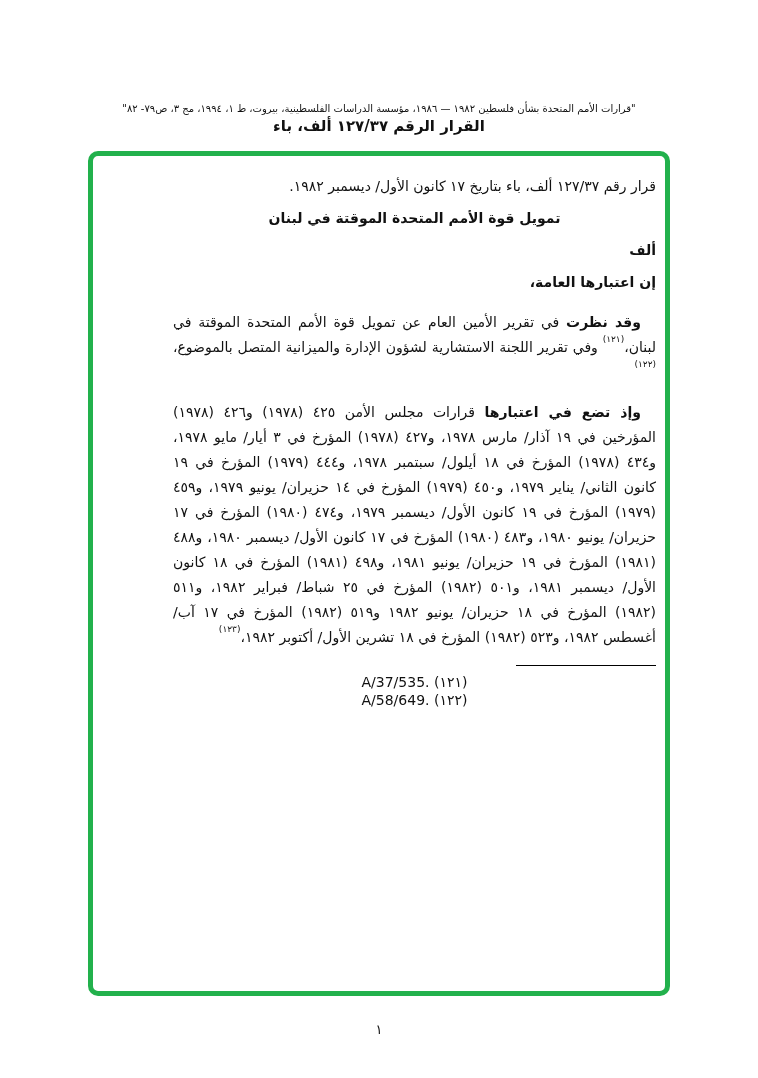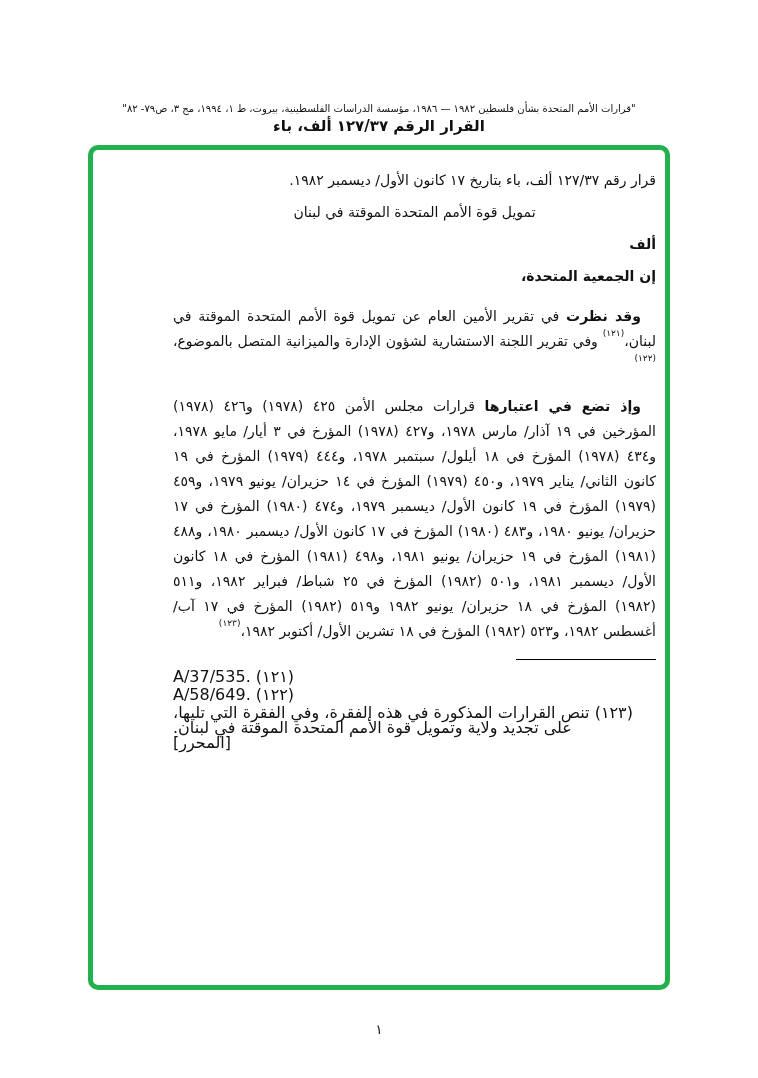--- a/index.html
+++ b/index.html
@@ -31,58 +31,58 @@
     position: absolute;
     top: 103px;
     left: 0;
     right: 0;
     text-align: center;
     font-size: 10px;
     white-space: nowrap;
   }
   .green-box {
     position: absolute;
-    top: 145px;
+    top: 151px;
     left: 88px;
     width: 582px;
     height: 845px;
     box-sizing: border-box;
     border: 5px solid #22b14c;
     border-radius: 10px;
     padding: 18px 9px 0 80px;
     overflow: hidden;
   }
   .green-box p {
     margin: 0;
     font-size: 14px;
     line-height: 25px;
     text-align: justify;
   }
   .res-title   { margin: 0 0 7px 0; }
-  .res-subject { text-align: center !important; font-weight: normal; margin: 7px 0 !important; }
+  .res-subject { text-align: center !important; font-weight: bold; margin: 7px 0 !important; }
   .res-section { text-align: center; font-weight: bold; margin: 7px 0 !important; }
   .res-opening { font-weight: bold; margin: 7px 0 2px 0 !important; }
   .para        { margin: 15px 0 !important; text-indent: 15px; }
   .para .lead  { font-weight: bold; }
   sup.fn-ref {
     font-size: 9px;
     line-height: 0;
     position: relative;
     top: -4px;
   }
   .fn-rule {
     width: 140px;
     height: 1px;
     background: #000000;
     margin: 12px 0 9px 0;
   }
   .footnotes {
-    font-size: 16px;
+    font-size: 14px;
     line-height: 15px;
-    text-align: left;
+    text-align: center;
   }
   .footnote {
     padding-right: 22px;
     text-indent: -22px;
     margin-bottom: 3px;
   }
   .page-number {
     position: absolute;
     top: 1022px;
     left: 0;
@@ -101,32 +101,31 @@
   <div class="citation">"قرارات الأمم المتحدة بشأن فلسطين ١٩٨٢ — ١٩٨٦، مؤسسة الدراسات الفلسطينية، بيروت، ط ١، ١٩٩٤، مج ٣، ص٧٩- ٨٢"</div>
 
   <div class="green-box">
 
     <p class="res-title">قرار رقم ١٢٧/٣٧ ألف، باء بتاريخ ١٧ كانون الأول/ ديسمبر ١٩٨٢.</p>
 
     <p class="res-subject">تمويل قوة الأمم المتحدة الموقتة في لبنان</p>
 
     <p class="res-section">ألف</p>
 
-    <p class="res-opening">إن الجمعية المتحدة،</p>
+    <p class="res-opening">إن اعتبارها العامة،</p>
 
     <p class="para"><strong class="lead">وقد نظرت</strong><span> في تقرير الأمين العام عن تمويل قوة الأمم المتحدة الموقتة في لبنان،</span><sup class="fn-ref">(١٢١)</sup><span> وفي تقرير اللجنة الاستشارية لشؤون الإدارة والميزانية المتصل بالموضوع،</span><sup class="fn-ref">(١٢٢)</sup></p>
 
     <p class="para"><strong class="lead">وإذ تضع في اعتبارها</strong><span> قرارات مجلس الأمن ٤٢٥ (١٩٧٨) و٤٢٦ (١٩٧٨) المؤرخين في ١٩ آذار/ مارس ١٩٧٨، و٤٢٧ (١٩٧٨) المؤرخ في ٣ أيار/ مايو ١٩٧٨، و٤٣٤ (١٩٧٨) المؤرخ في ١٨ أيلول/ سبتمبر ١٩٧٨، و٤٤٤ (١٩٧٩) المؤرخ في ١٩ كانون الثاني/ يناير ١٩٧٩، و٤٥٠ (١٩٧٩) المؤرخ في ١٤ حزيران/ يونيو ١٩٧٩، و٤٥٩ (١٩٧٩) المؤرخ في ١٩ كانون الأول/ ديسمبر ١٩٧٩، و٤٧٤ (١٩٨٠) المؤرخ في ١٧ حزيران/ يونيو ١٩٨٠، و٤٨٣ (١٩٨٠) المؤرخ في ١٧ كانون الأول/ ديسمبر ١٩٨٠، و٤٨٨ (١٩٨١) المؤرخ في ١٩ حزيران/ يونيو ١٩٨١، و٤٩٨ (١٩٨١) المؤرخ في ١٨ كانون الأول/ ديسمبر ١٩٨١، و٥٠١ (١٩٨٢) المؤرخ في ٢٥ شباط/ فبراير ١٩٨٢، و٥١١ (١٩٨٢) المؤرخ في ١٨ حزيران/ يونيو ١٩٨٢ و٥١٩ (١٩٨٢) المؤرخ في ١٧ آب/ أغسطس ١٩٨٢، و٥٢٣ (١٩٨٢) المؤرخ في ١٨ تشرين الأول/ أكتوبر ١٩٨٢،</span><sup class="fn-ref">(١٢٣)</sup></p>
 
 
     <div class="fn-rule"></div>
 
     <div class="footnotes">
       <div class="footnote"><span>(١٢١)</span> <bdi>A/37/535.</bdi></div>
       <div class="footnote"><span>(١٢٢)</span> <bdi>A/58/649.</bdi></div>
-      <div class="footnote"><span>(١٢٣)</span> <bdi>تنص القرارات المذكورة في هذه الفقرة، وفي الفقرة التي تليها، على تجديد ولاية وتمويل قوة الأمم المتحدة الموقتة في لبنان. [المحرر]</bdi></div>
     </div>
 
   </div>
 
   <div class="page-number">١</div>
 
 </div>
 
 </body></html>

